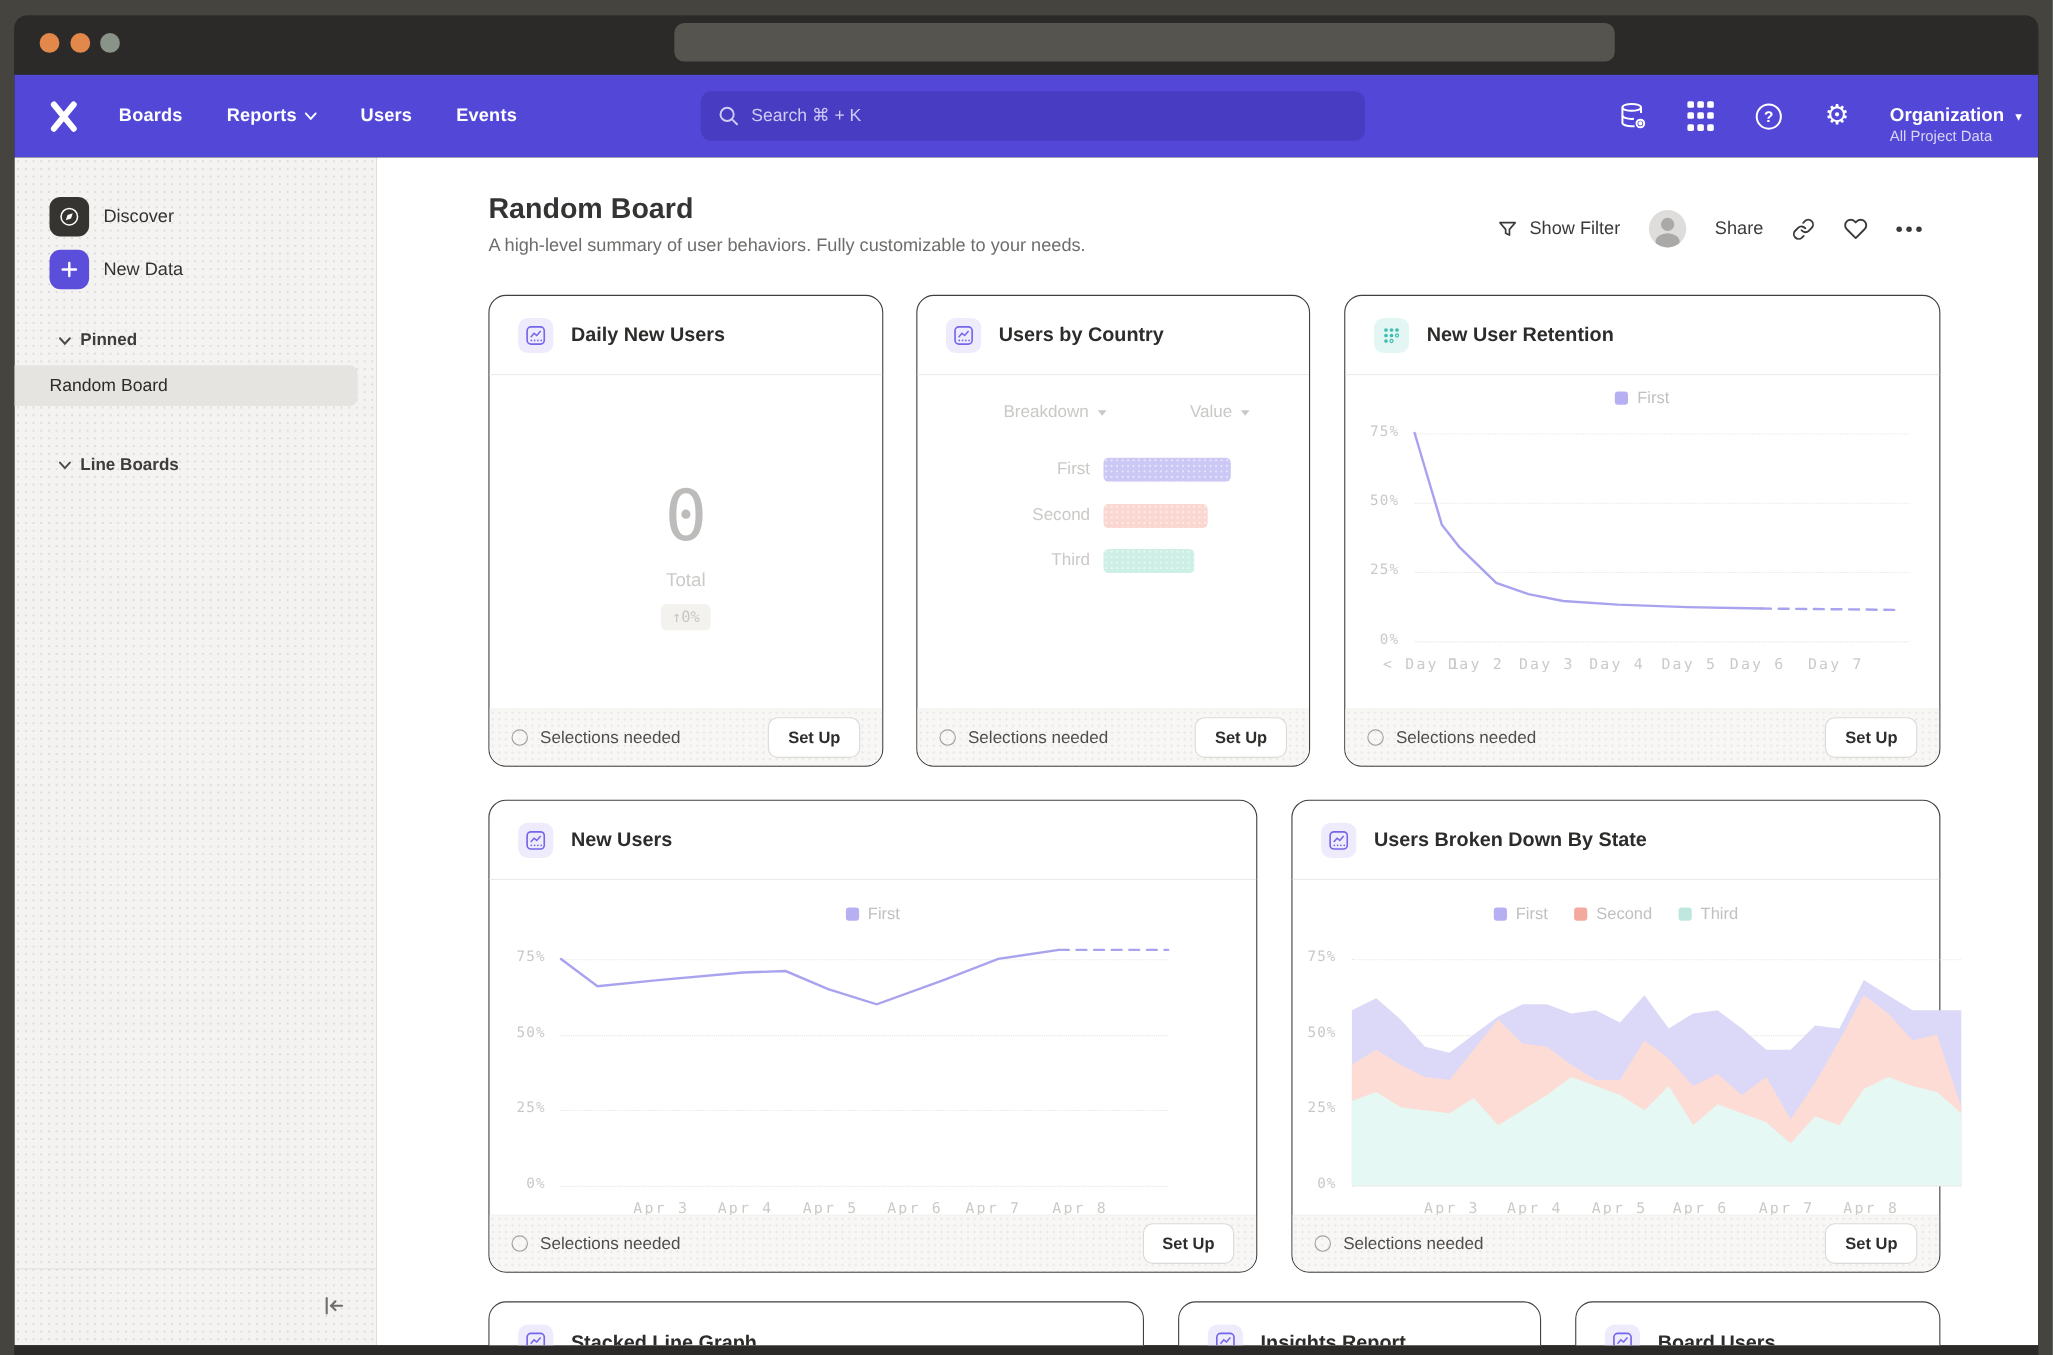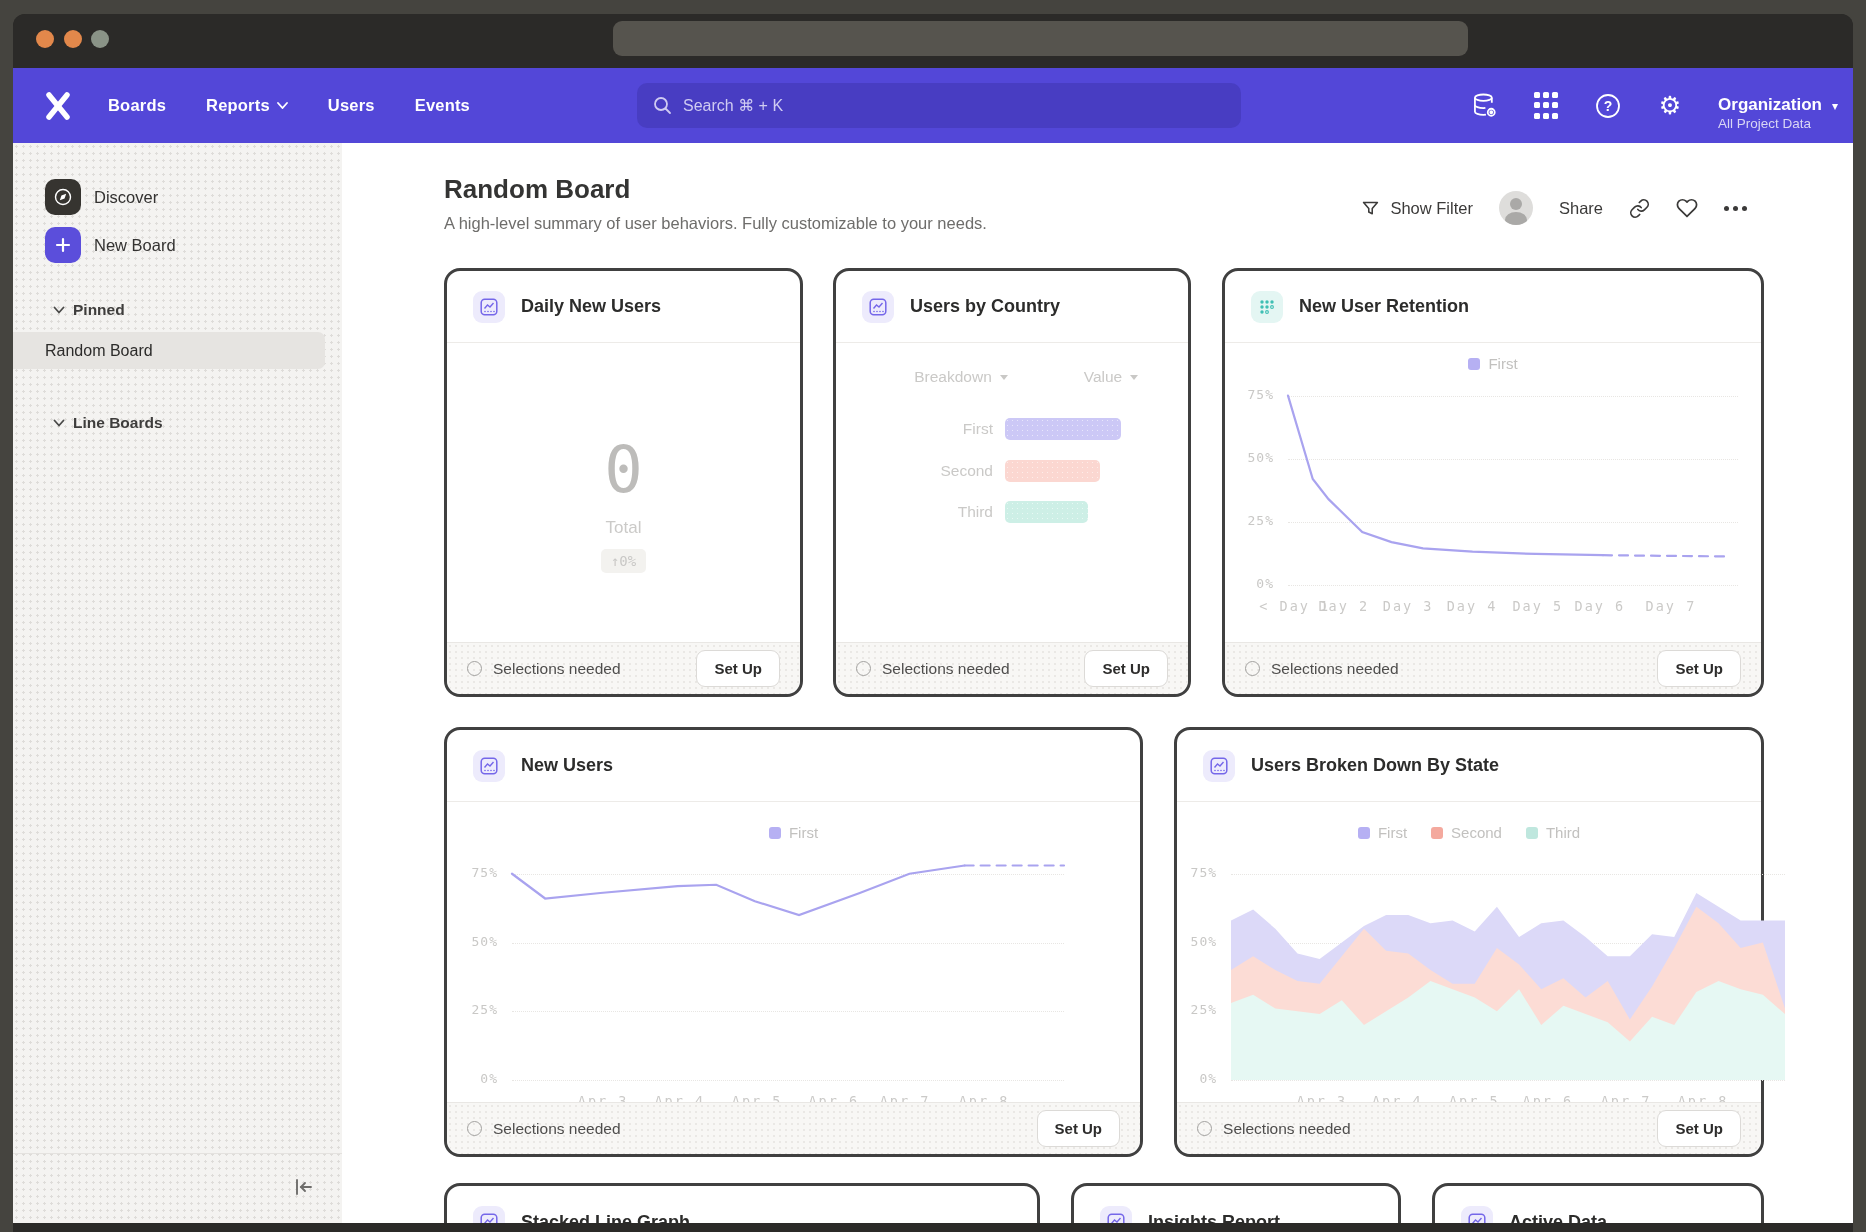--- a/index.html
+++ b/index.html
@@ -65,21 +65,21 @@
   .avatar .head { position:absolute; left:11px; top:7px; width:12px; height:12px; border-radius:50%; background:#aaa9a7; }
   .avatar .body { position:absolute; left:6px; top:21px; width:22px; height:16px; border-radius:50%; background:#aaa9a7; }
   .dots3 { display:flex; gap:4px; cursor:pointer; }
   .dots3 i { width:5px; height:5px; border-radius:50%; background:#3b3a39; }
 
   
   .cards { position:absolute; left:102px; top:125px; width:1320px; }
   .card-row { display:flex; }
   .row2 { margin-top:30px; }
   .row3 { margin-top:26px; }
-  .card { position:relative; background:#fff; border:3px solid #404040; border-radius:16px; }
+  .card { position:relative; background:#fff; border:1px solid #404040; border-radius:16px; }
   .card-header { position:absolute; top:0; left:0; right:0; height:72px; display:flex; align-items:center;
                  gap:16px; padding:0 26px; border-bottom:1px solid #edebe8; }
   .row3 .card-header { border-bottom:none; }
   .card-icon { width:32px; height:32px; border-radius:9px; background:#edebfc; display:flex;
                align-items:center; justify-content:center; flex:0 0 32px; }
   .card-icon.teal { background:#e4f6f3; }
   .card-title { font-size:18px; font-weight:700; color:#2c2c2b; white-space:nowrap; }
   .card-body { position:absolute; top:72px; bottom:52px; left:0; right:0; }
   .card-footer { position:absolute; bottom:0; left:0; right:0; height:52px; background:#f8f7f5;
                  background-image:radial-gradient(circle,#eae8e5 1px, transparent 1.2px); background-size:6px 6px;
@@ -228,21 +228,21 @@
         </span>
         <span class="side-label">Discover</span>
       </div>
       <div class="side-item" style="top:84px">
         <span class="side-icon" style="background:#5b4edb">
           <svg width="18" height="18" viewBox="0 0 18 18">
               <line x1="9" y1="3" x2="9" y2="15" stroke="#fff" stroke-width="2.2" stroke-linecap="round"></line>
               <line x1="3" y1="9" x2="15" y2="9" stroke="#fff" stroke-width="2.2" stroke-linecap="round"></line>
             </svg>
         </span>
-        <span class="side-label">New Board</span>
+        <span class="side-label">New Data</span>
       </div>
       <div class="side-section" style="top:157px">
         <svg width="12" height="8" viewBox="0 0 12 8">
             <polyline points="1.5,1.5 6,6.5 10.5,1.5" stroke="#4a4a49" stroke-width="1.8" fill="none" stroke-linecap="round"></polyline>
           </svg>
         <span class="sec-label">Pinned</span>
       </div>
       <div class="pinned-row">
         <span>Random Board</span>
       </div>
@@ -591,21 +591,21 @@
                     <rect x="1.2" y="1.2" width="15.6" height="15.6" rx="3.5" stroke="#7567e9" stroke-width="1.5" fill="none"></rect>
                     <polyline points="4.5,10.5 7.5,7 10,9 13.5,5" stroke="#7567e9" stroke-width="1.4" fill="none"></polyline>
                     <g fill="#7567e9">
                       <circle cx="5" cy="13.5" r=".8"></circle>
                       <circle cx="8" cy="13.5" r=".8"></circle>
                       <circle cx="11" cy="13.5" r=".8"></circle>
                       <circle cx="14" cy="13.5" r=".8"></circle>
                     </g>
                   </svg>
               </span>
-              <span class="card-title">Active Data</span>
+              <span class="card-title">Board Users</span>
             </div>
           </div>
         </div>
 
       </div>
     </div>
   </div>
 </div>
 
 </body></html>

